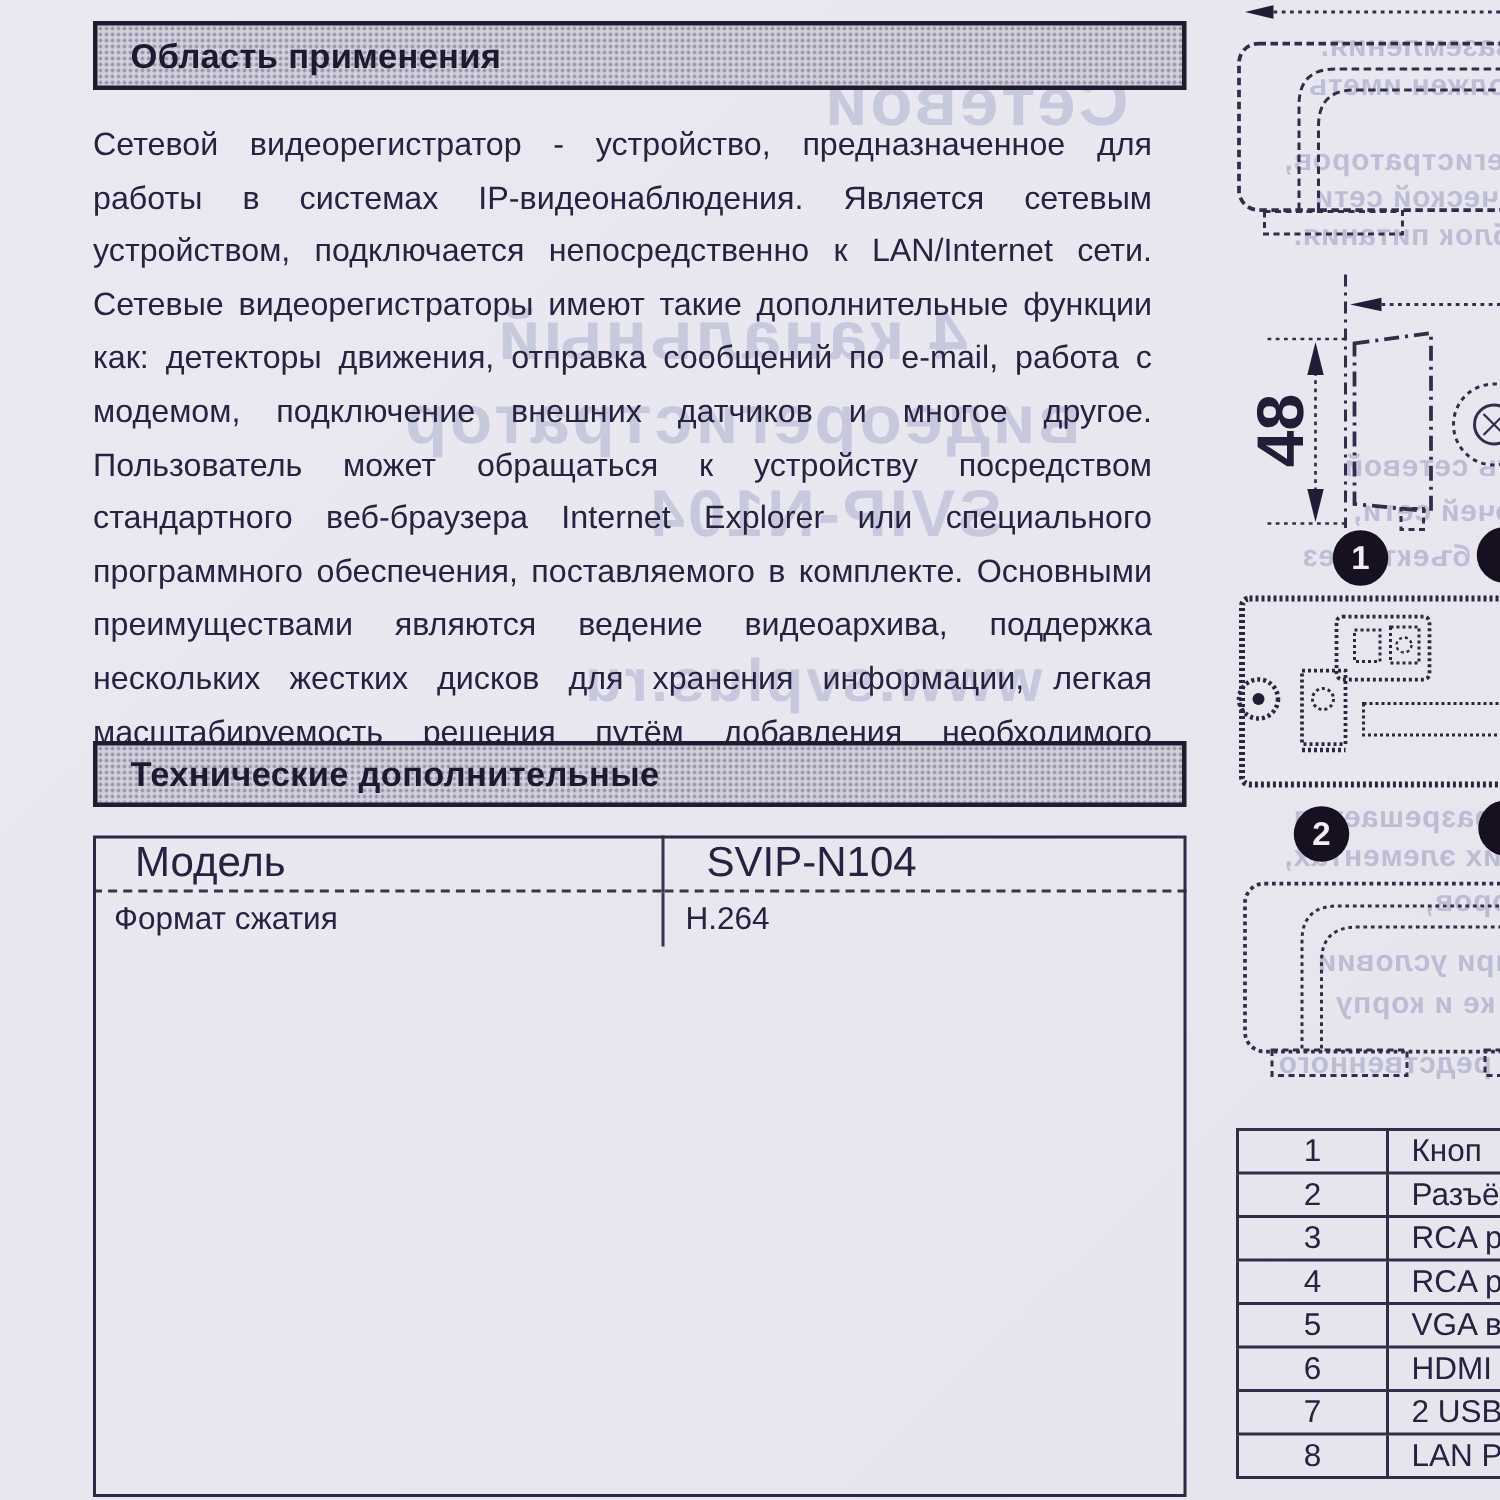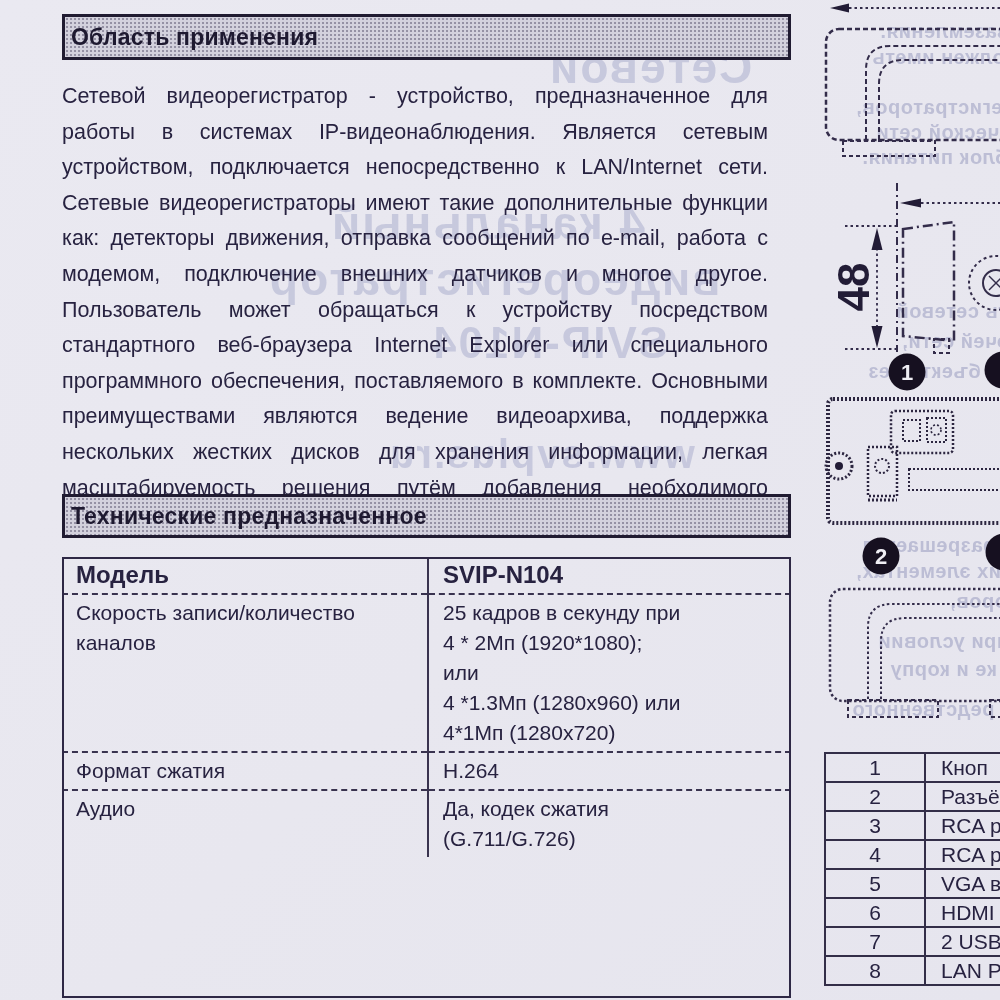--- a/index.html
+++ b/index.html
@@ -12,42 +12,42 @@
   .abs{position:absolute;}
   
   .box-header{
     position:absolute;left:62px;width:729px;height:46px;box-sizing:border-box;
     border:3px solid #201b31;
     background-color:#d3d1dd;
     background-image:radial-gradient(rgba(72,66,96,.45) 1px, transparent 1.3px);
     background-size:4px 4px;
     display:flex;align-items:center;
     font-size:23px;font-weight:bold;letter-spacing:.2px;
-    padding-left:6px;color:#1e1930;
+    padding-left:22px;color:#1e1930;
   }
   
   .paragraph{
     position:absolute;left:62px;top:79px;width:706px;
     font-size:21.5px;line-height:35.6px;text-align:justify;
     word-spacing:2.5px;color:#272240;
   }
   
   .spec-table{
     position:absolute;left:62px;top:557px;width:729px;
     border-collapse:collapse;table-layout:fixed;
     font-size:21px;color:#272240;
   }
   .spec-table td{
     vertical-align:top;line-height:30px;
     padding:3px 8px 3px 14px;
     border-top:2px dashed #39334f;
   }
   .spec-table tr:first-child td{border-top:none;}
   .spec-table td.label{width:343px;border-right:2.5px solid #39334f;}
-  .spec-table .bold{font-weight:bold;font-size:24px;}
+  .spec-table .bold{font-weight:normal;font-size:28px;padding-left:28px;}
   .spec-outline{
     position:absolute;left:62px;top:557px;width:729px;height:441px;
     border:2.5px solid #2e2845;box-sizing:border-box;pointer-events:none;
   }
   
   .conn-table{
     position:absolute;left:824px;top:752px;width:260px;
     border-collapse:collapse;table-layout:fixed;
     font-size:21px;color:#272240;
   }
@@ -100,52 +100,35 @@
     <div class="bleed small" style="left: 852px; top: 698px; font-size: 20px; letter-spacing: 0.5px;">редственного</div>
   </div>
 
 <div class="box-header" style="top:14px;">
   <span>Область применения</span>
 </div>
 
 <div class="paragraph">Сетевой видеорегистратор - устройство, предназначенное для работы в системах IP-видеонаблюдения. Является сетевым устройством, подключается непосредственно к LAN/Internet сети. Сетевые видеорегистраторы имеют такие дополнительные функции как: детекторы движения, отправка сообщений по e-mail, работа с модемом, подключение внешних датчиков и многое другое. Пользователь может обращаться к устройству посредством стандартного веб-браузера Internet Explorer или специального программного обеспечения, поставляемого в комплекте.  Основными преимуществами являются ведение видеоархива, поддержка нескольких жестких дисков для хранения информации, легкая масштабируемость решения путём добавления необходимого количества IP камер.</div>
 
 <div class="box-header" style="top:494px;height:44px;">
-  <span>Технические предназначенное</span>
+  <span>Технические дополнительные</span>
 </div>
 
 <table class="spec-table">
   <tbody>
       <tr>
         <td class="label bold">Модель</td>
         <td class="value bold">
           <div>SVIP-N104</div>
         </td>
       </tr>
       <tr>
-        <td class="label">Скорость записи/количество каналов</td>
-        <td class="value">
-          <div>25 кадров в секунду при</div>
-          <div>4 * 2Мп (1920*1080);</div>
-          <div>или</div>
-          <div>4 *1.3Мп (1280х960) или</div>
-          <div>4*1Мп (1280х720)</div>
-        </td>
-      </tr>
-      <tr>
         <td class="label">Формат сжатия</td>
         <td class="value">
           <div>H.264</div>
-        </td>
-      </tr>
-      <tr>
-        <td class="label">Аудио</td>
-        <td class="value">
-          <div>Да, кодек сжатия</div>
-          <div>(G.711/G.726)</div>
         </td>
       </tr>
     </tbody>
 </table>
 <div class="spec-outline"></div>
 
 <svg style="left:820px;top:0;width:185px;height:165px" viewBox="820 0 185 165" fill="none" stroke="#332c4a">
   <polygon points="830,8 849,3.5 849,12.5" fill="#221c36" stroke="none"></polygon>
   <line x1="849" y1="8" x2="1008" y2="8" stroke-width="2" stroke-dasharray="2.5 3"></line>
   <rect x="826" y="29" width="186" height="111" rx="13" stroke-width="2.5" stroke-dasharray="5 3"></rect>

